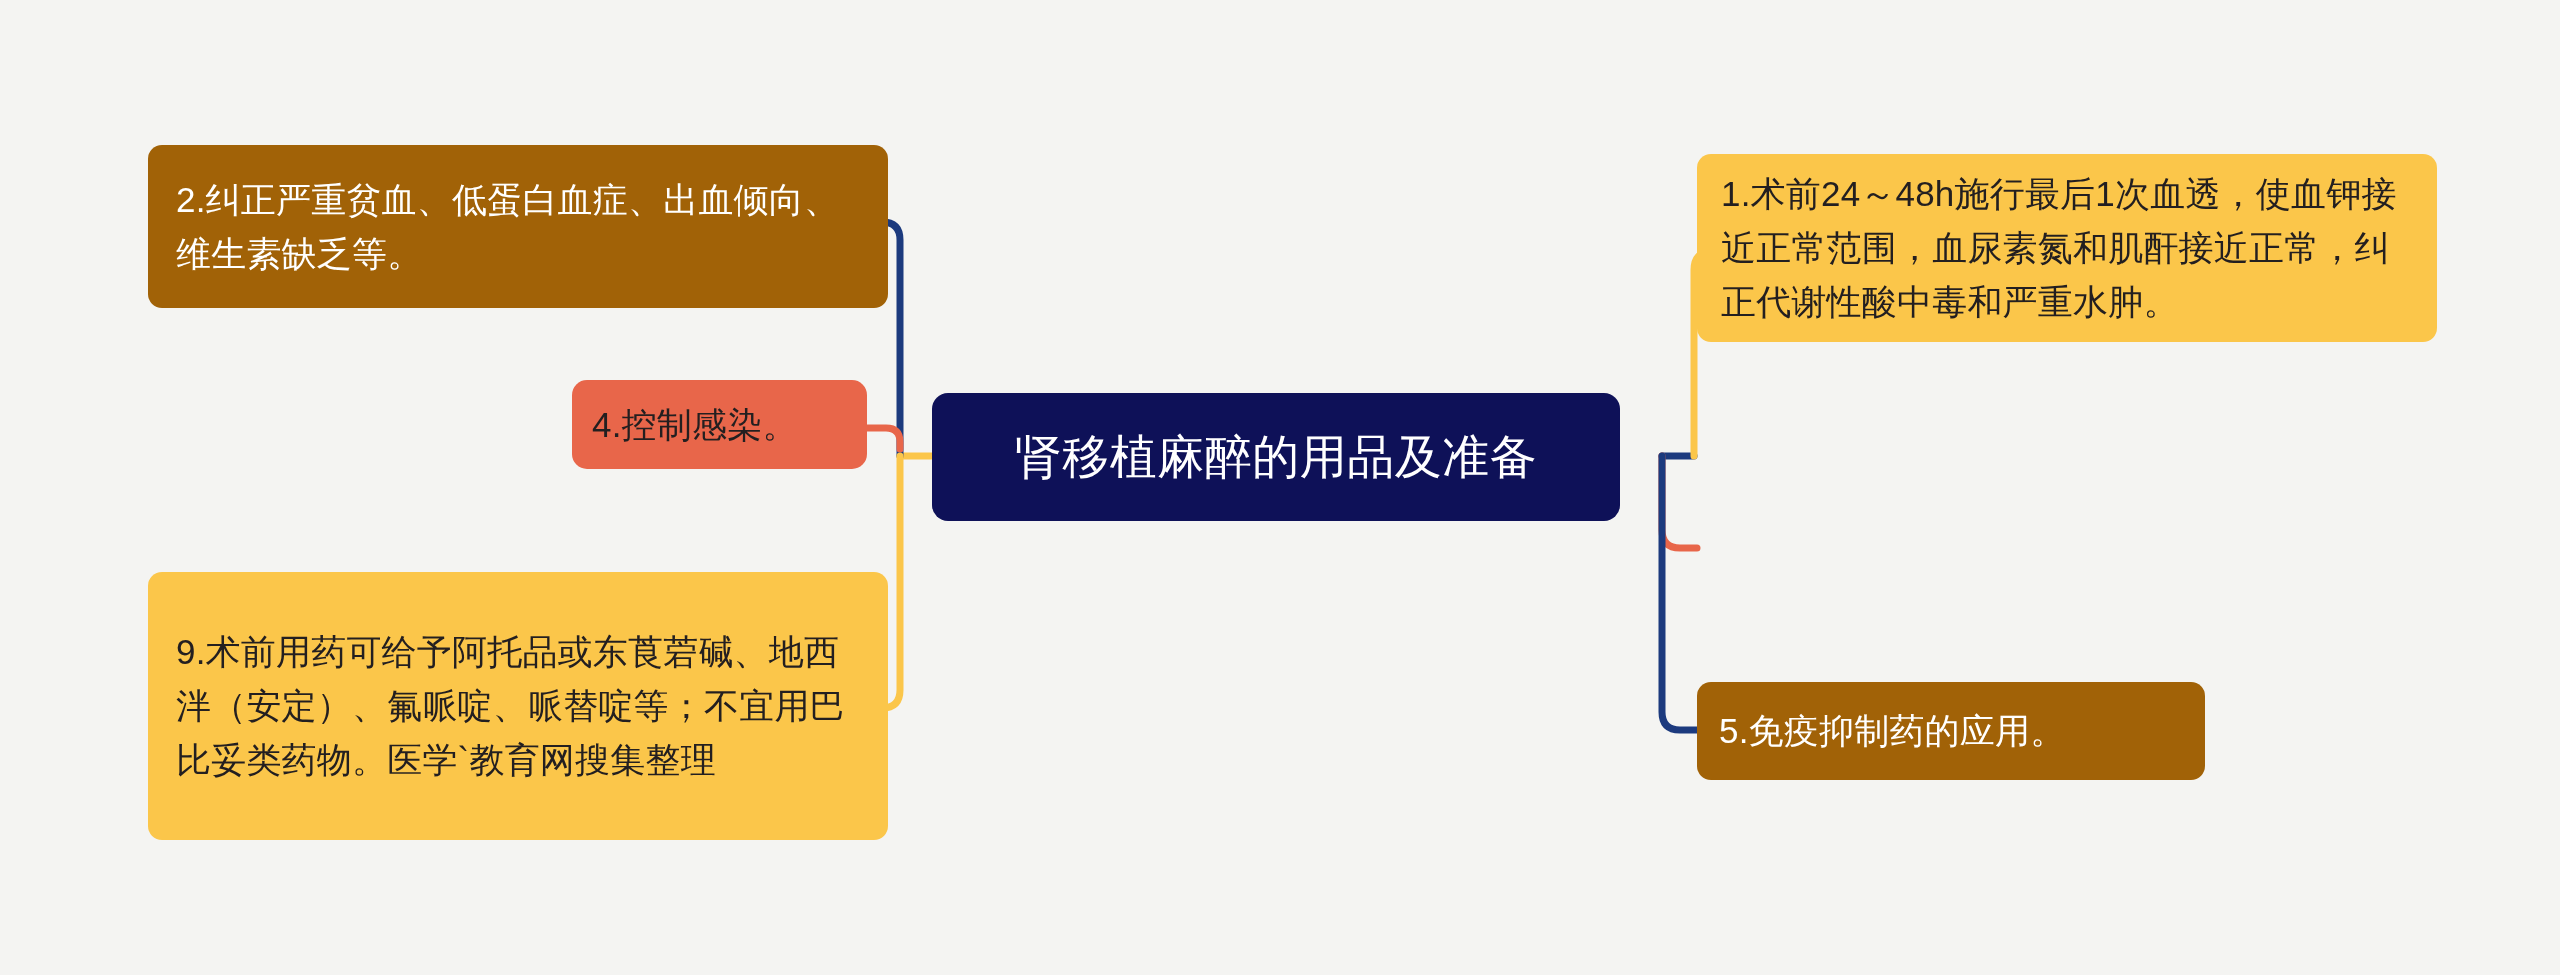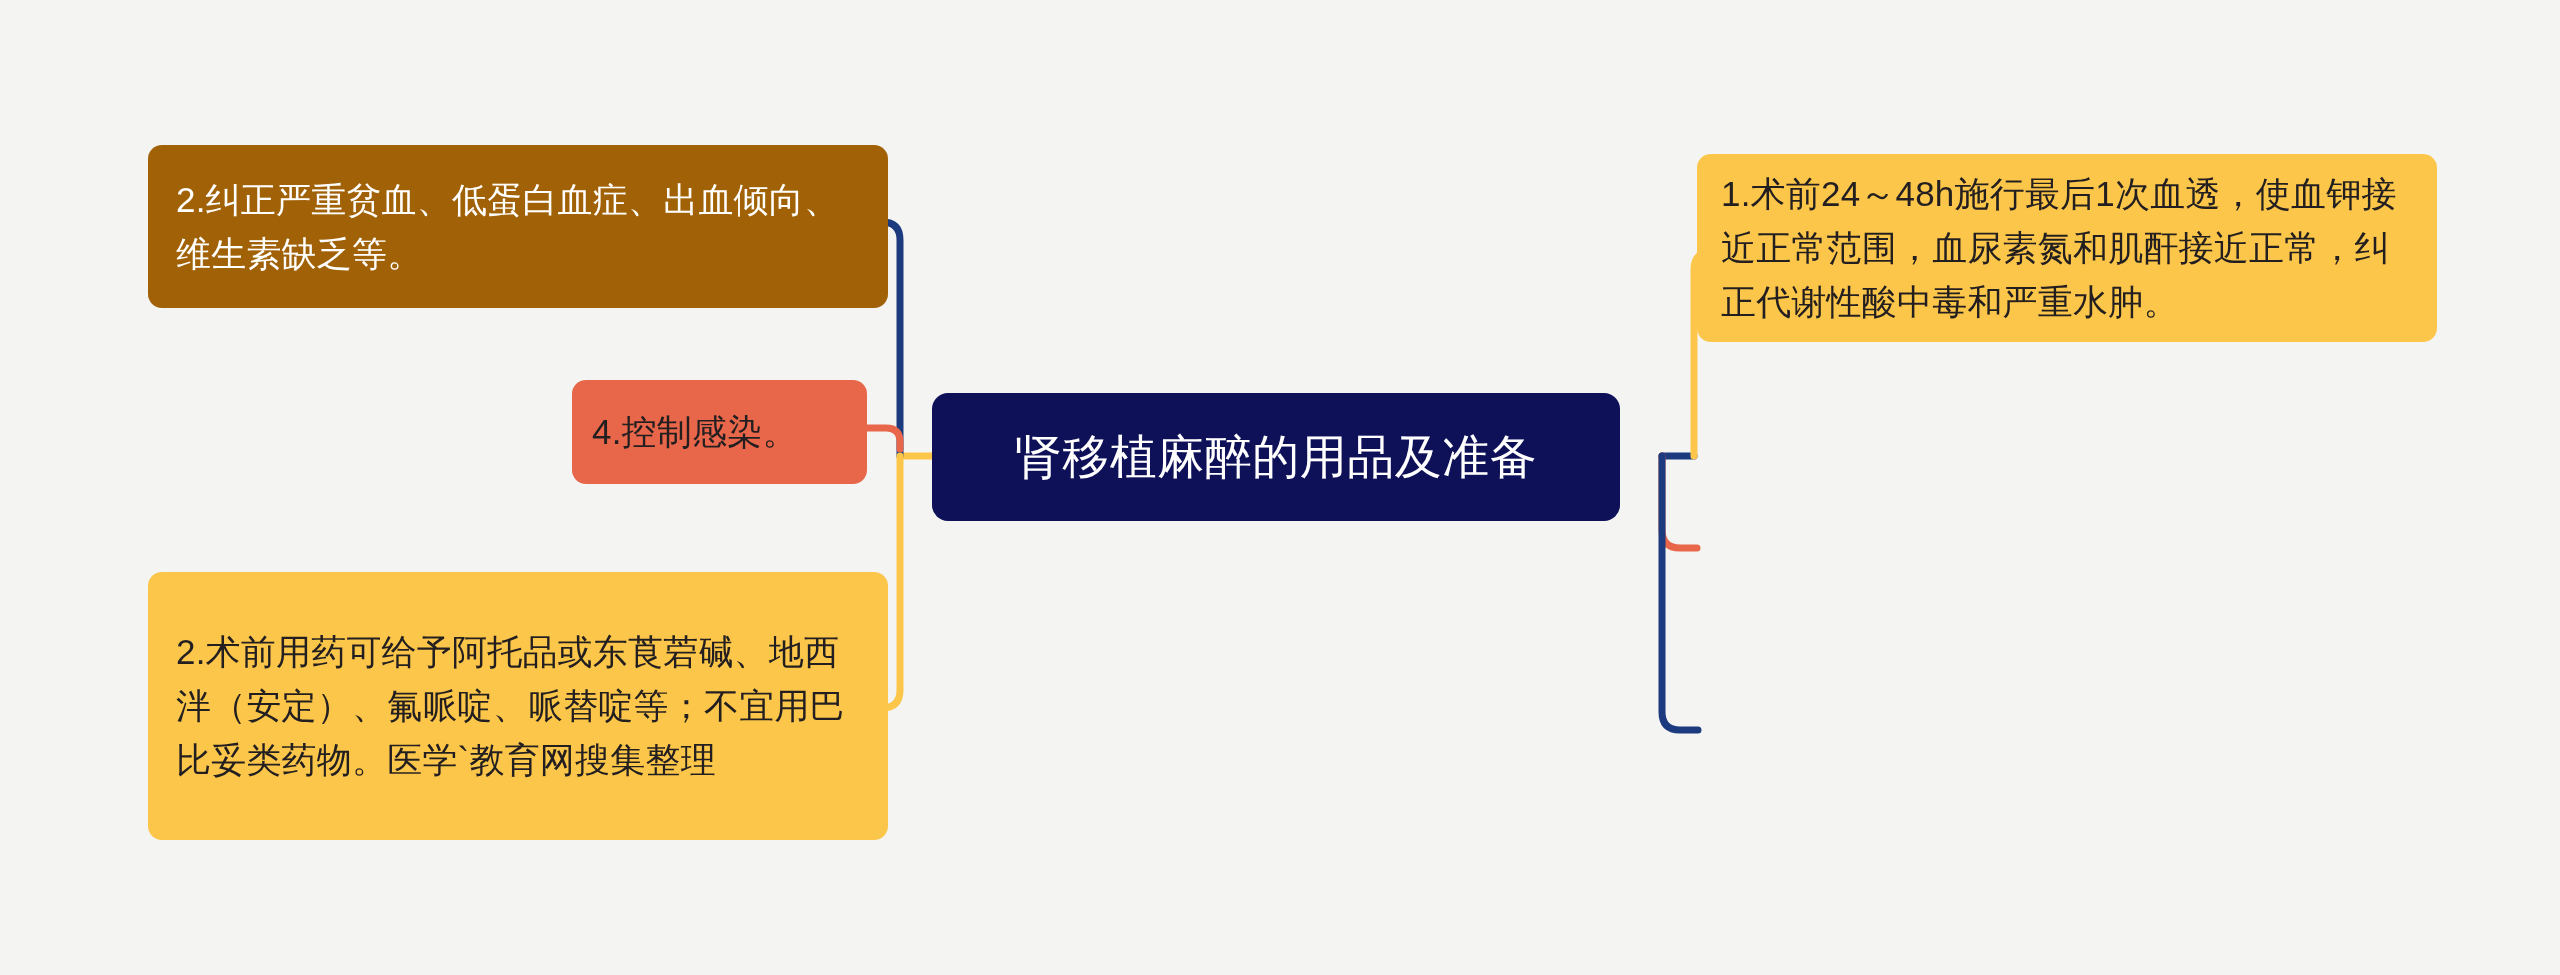--- a/index.html
+++ b/index.html
@@ -70,22 +70,23 @@
   .ink-light .txt { color: #ffffff; }
   .ink-dark  .txt { color: #231f20; }
 
   #node-2 {
     left: 148px;  top: 145px;
     width: 740px; height: 163px;
     padding: 0 25px 0 28px;
   }
   #node-4 {
     left: 572px;  top: 380px;
-    width: 295px; height: 104px;
+    width: 295px; height: 89px;
     padding: 0 16px 0 20px;
+    border-radius: 15px;
   }
   #node-6 {
     left: 148px;  top: 572px;
     width: 740px; height: 268px;
     padding: 0 25px 0 28px;
   }
   #node-1 {
     left: 1697px; top: 154px;
     width: 740px; height: 188px;
     padding: 0 20px 0 24px;
@@ -131,22 +132,25 @@
 
   <div class="node branch fill-navy ink-light" id="node-2">
     <span class="txt">2.纠正严重贫血、低蛋白血症、出血倾向、维生素缺乏等。</span>
   </div>
 
   <div class="node branch fill-coral ink-dark" id="node-4">
     <span class="txt">4.控制感染。</span>
   </div>
 
   <div class="node branch fill-yellow ink-dark" id="node-6">
-    <span class="txt">2.术前用药可给予阿托品或东莨菪碱、地西泮（安定）、氟哌啶、哌替啶等；不宜用巴比妥类药物。医学`教育网搜集整理</span>
+    <span class="txt">9.术前用药可给予阿托品或东莨菪碱、地西泮（安定）、氟哌啶、哌替啶等；不宜用巴比妥类药物。医学`教育网搜集整理</span>
   </div>
 
   <div class="node branch fill-yellow ink-dark" id="node-1">
     <span class="txt">1.术前24～48h施行最后1次血透，使血钾接近正常范围，血尿素氮和肌酐接近正常，纠正代谢性酸中毒和严重水肿。</span>
   </div>
 
 
+  <div class="node branch fill-navy ink-light" id="node-5">
+    <span class="txt">5.免疫抑制药的应用。</span>
+  </div>
 
 </div>
 
 </body></html>

